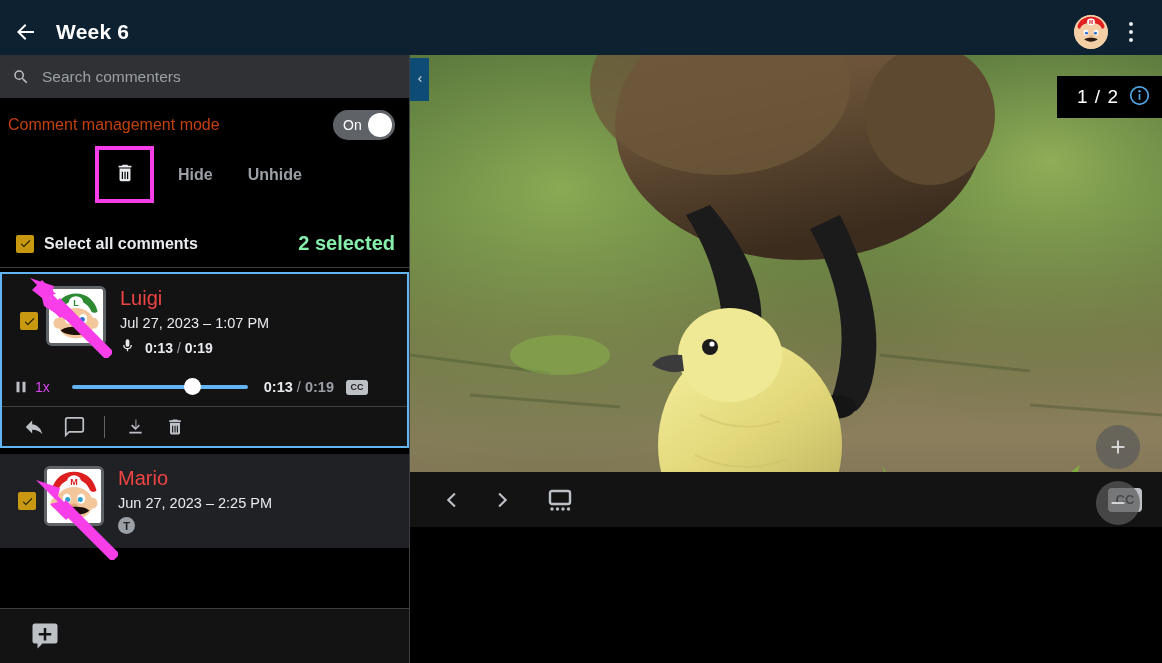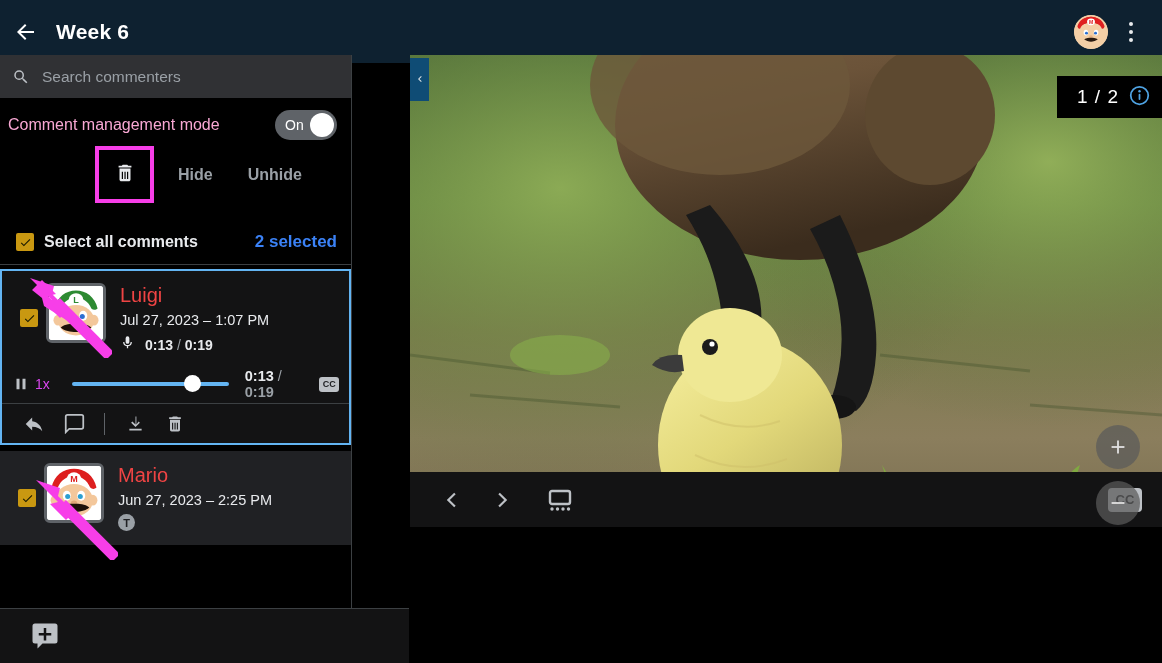--- a/index.html
+++ b/index.html
@@ -34,21 +34,21 @@
     background: #d9c3a6; position: relative; cursor: pointer; flex: none;
   }
   .hdr-kebab {
     width: 34px; height: 38px; display: flex; flex-direction: column;
     align-items: center; justify-content: center; gap: 4px; cursor: pointer;
   }
   .hdr-kebab i { width: 4px; height: 4px; border-radius: 50%; background: #e8eaed; display: block; }
 
   
   .panel {
-    position: absolute; left: 0; top: 55px; width: 352px; height: 608px;
+    position: absolute; left: 0; top: 55px; width: 410px; height: 608px;
     background: #000; border-right: 1px solid #3c4043;
   }
   .searchbar {
     height: 43px; background: #303134; display: flex; align-items: center; padding: 0 12px;
     cursor: text;
   }
   .search-icon { width: 18px; height: 18px; flex: none; margin-right: 12px; }
   .search-input {
     background: transparent; border: 0; outline: 0;
     color: #e8eaed; font-size: 15.5px; font-family: "Liberation Sans", sans-serif;
@@ -56,21 +56,21 @@
   }
   .search-input::placeholder { color: #9aa0a6; }
 
   .mgmt {
     padding: 0; background: #000; border-bottom: 1px solid #3c4043;
   }
   .mgmt-row {
     display: flex; align-items: center; justify-content: space-between;
     padding: 12px 14px 8px 8px;
   }
-  .mgmt-label { color: #f9a8d4; font-size: 16px; }
+  .mgmt-label { color: #c2410c; font-size: 16px; }
   .toggle {
     width: 62px; height: 30px; border-radius: 15px; background: #5f6368;
     display: flex; align-items: center; justify-content: flex-start; padding: 0 4px;
     cursor: pointer; position: relative;
   }
   .toggle-text { color: #ffffff; font-size: 14px; margin-left: 6px; }
   .toggle-knob {
     position: absolute; right: 3px; width: 24px; height: 24px; border-radius: 50%;
     background: #ffffff;
   }
@@ -97,21 +97,21 @@
 
   .selectall-row {
     display: flex; align-items: center; padding: 2px 14px 12px 16px; margin-top: 27px;
   }
   .cbx {
     width: 18px; height: 18px; background: #c99811; border-radius: 2px;
     display: flex; align-items: center; justify-content: center; flex: none; cursor: pointer;
   }
   .cbx svg { display: block; }
   .selectall-label { color: #e8eaed; font-size: 16px; font-weight: bold; margin-left: 10px; }
-  .selected-count { margin-left: auto; color: #3b82f6; font-size: 17px; font-weight: bold; }
+  .selected-count { margin-left: auto; color: #86efac; font-size: 20px; font-weight: bold; }
 
   
   .card {
     position: relative; background: #202124; margin-top: 6px;
   }
   .card.selected {
     border: 2px solid #63b4f2; background: #131314;
   }
   .card-head { display: flex; align-items: flex-start; padding: 12px 10px 10px 10px; }
   .card-cbx-col { width: 34px; padding-top: 26px; display: flex; justify-content: center; flex: none;}

